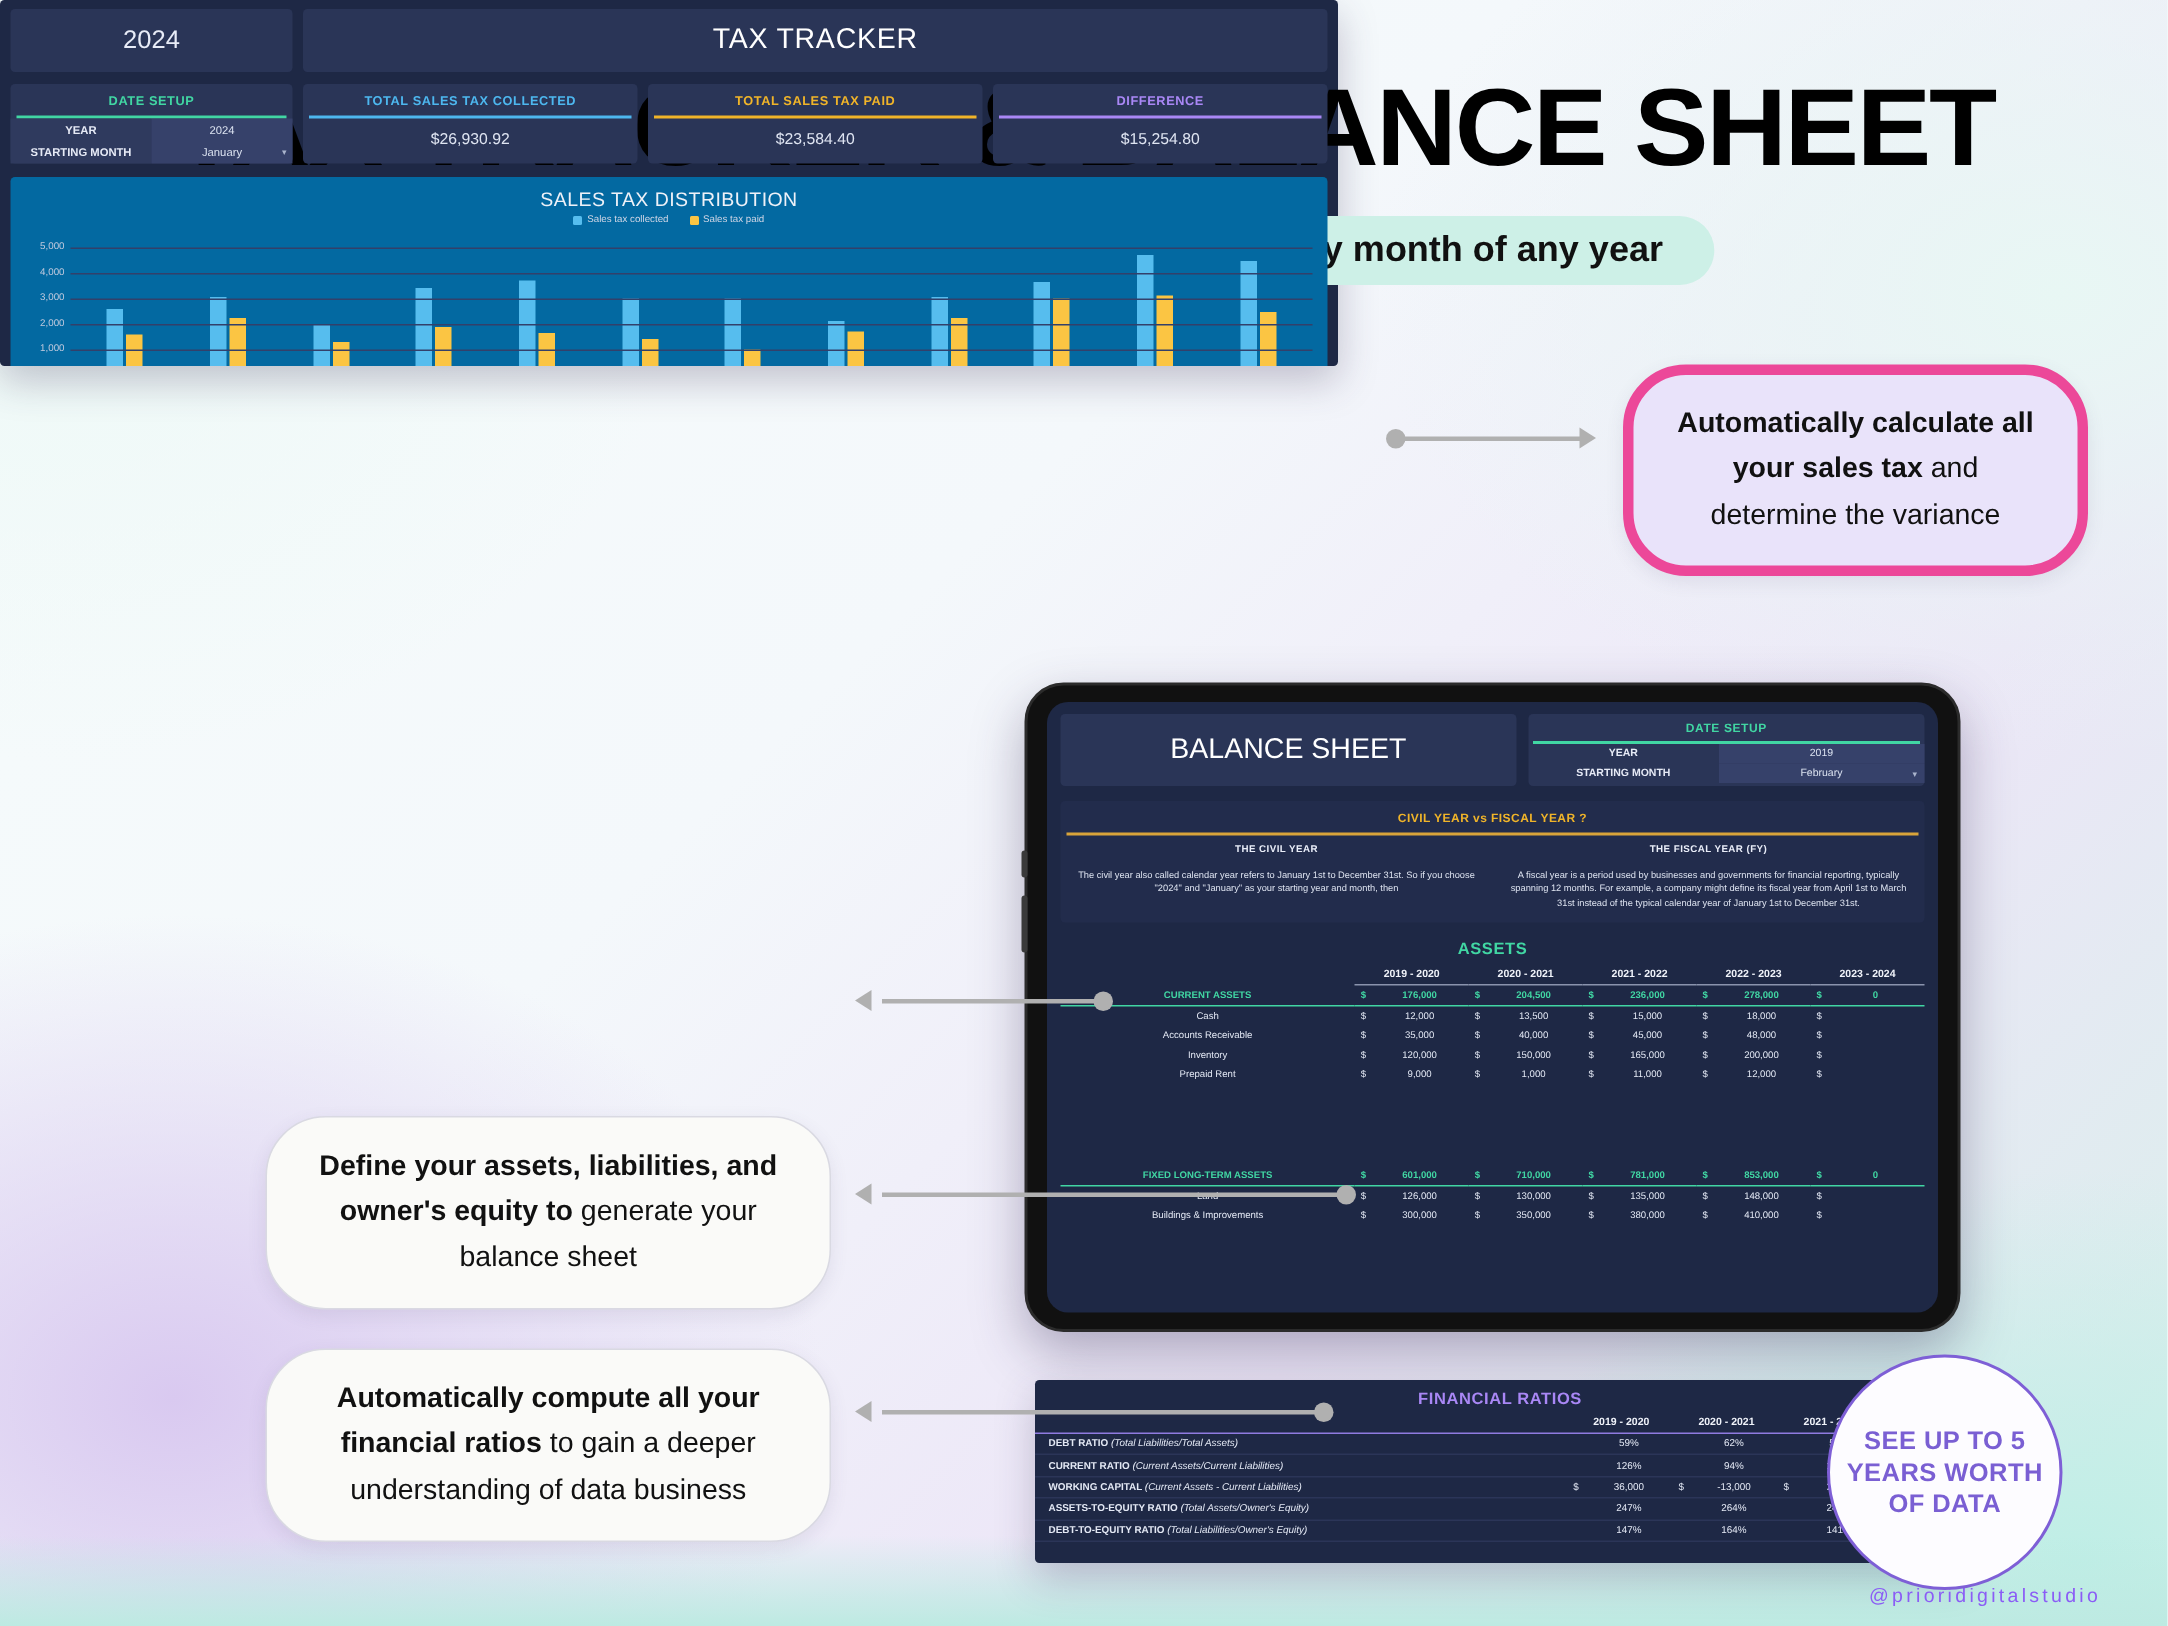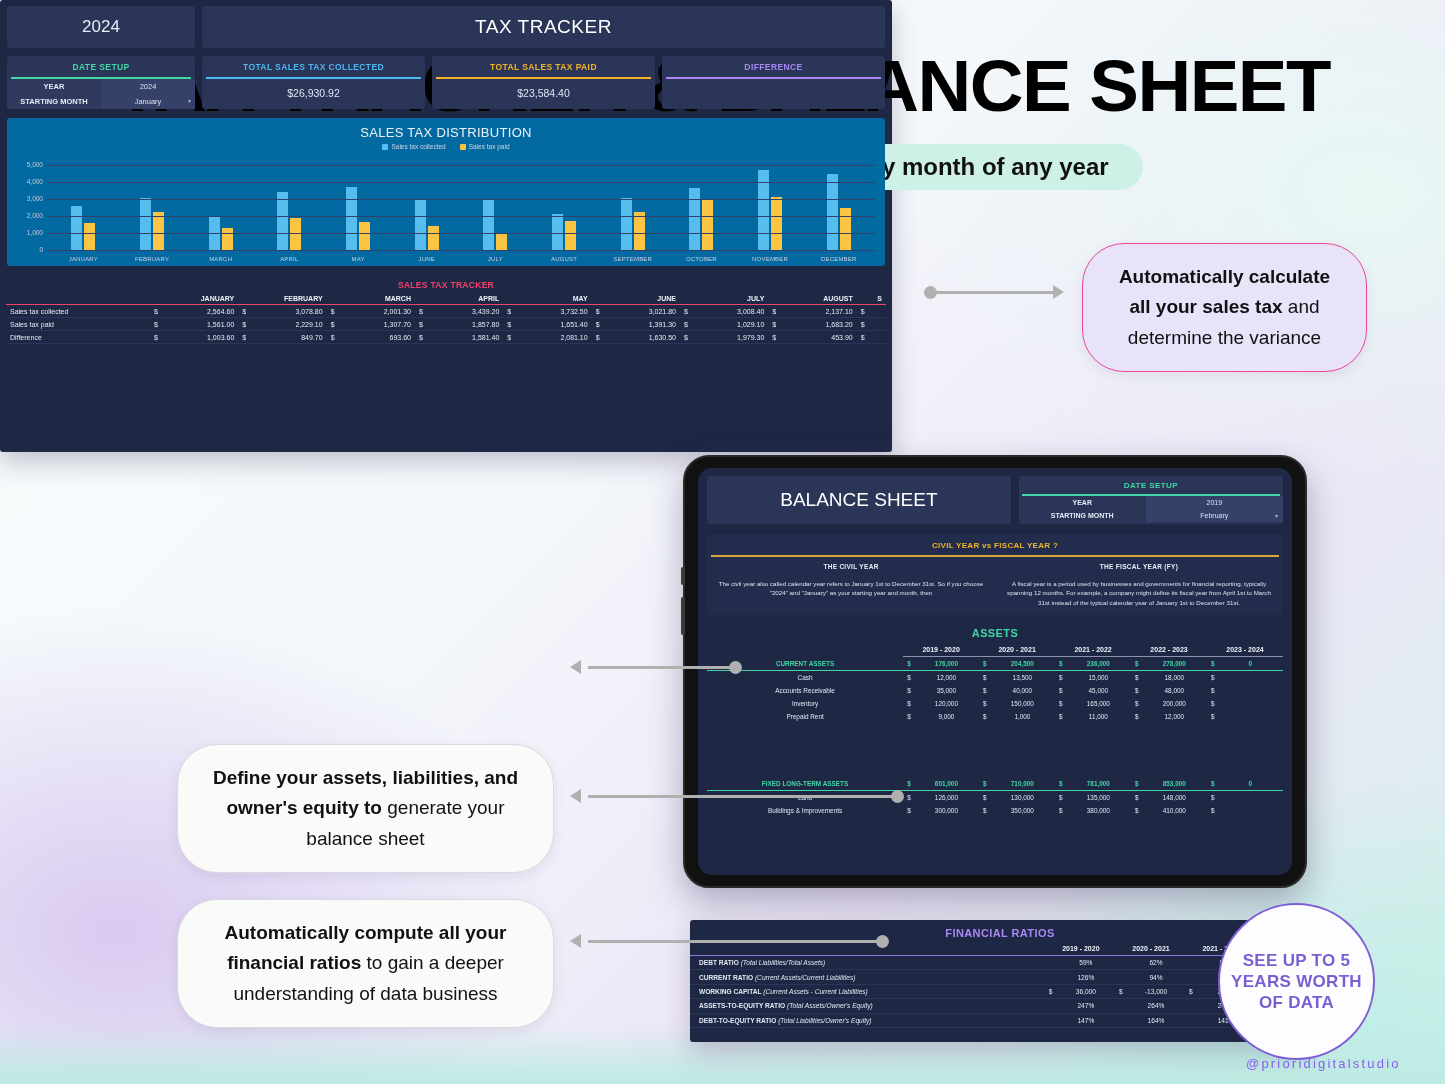--- a/index.html
+++ b/index.html
@@ -30,21 +30,21 @@
   }
   .subtitle-pill{
     position:absolute; top:144px; left:50%; transform:translateX(-50%);
     background:#cdf0e7; border-radius:24px; padding:9px 34px;
     font-size:24px; color:#111; white-space:nowrap;
   }
   .subtitle-pill .b{ font-weight:bold; }
   .sheet-shadow{ box-shadow: 0 10px 26px rgba(60,50,90,.28); }
 
   
-  #taxsheet{ left:118px; top:230px; width:892px; height:452px; background:#1e2845;
+  #taxsheet{ left:118px; top:230px; width:892px; height:244px; background:#1e2845;
              border-radius:3px; overflow:hidden; }
   #taxsheet .topbar{ display:flex; gap:7px; padding:6px 7px 0 7px; }
   .tt-year{ width:188px; height:42px; background:#2a3557; border-radius:3px;
             display:flex; align-items:center; justify-content:center;
             color:#e8ecf7; font-size:17px; }
   .tt-title{ flex:1; height:42px; background:#2a3557; border-radius:3px;
              display:flex; align-items:center; justify-content:center;
              color:#ffffff; font-size:19px; letter-spacing:.5px; }
   #taxsheet .kpirow{ display:flex; gap:7px; padding:8px 7px 0 7px; }
   .kpi{ background:#2a3557; border-radius:3px; padding:0; position:relative; }
@@ -157,22 +157,22 @@
   table.fr td.lbl i{ font-weight:normal; }
   table.fr td.cur{ text-align:left; width:10px; }
   table.fr tr{ border-bottom:1px solid #2b3558; }
 
   
   .callout{ position:absolute; background:#fafaf8; border:1px solid #d9d9e2;
             border-radius:40px; box-shadow:0 4px 12px rgba(80,70,110,.10);
             padding:18px 26px; text-align:center; font-size:19px; color:#111;
             line-height:1.6; }
   .callout .b{ font-weight:bold; }
-  #co-right{ left:1082px; top:243px; width:285px; background:#e9e3fa;
-             border:1px solid #ec4899; border-radius:42px; }
+  #co-right{ left:1082px; top:243px; width:310px; background:#e9e3fa;
+             border:7px solid #ec4899; border-radius:42px; }
   #co-1{ left:177px; top:627px; width:377px; }
   #co-2{ left:177px; top:744px; width:377px; }
   #co-3{ left:177px; top:899px; width:377px; }
 
   
   .conn{ position:absolute; height:3px; background:#b0b0b0; z-index:3; }
   .conn .dot{ position:absolute; width:13px; height:13px; border-radius:50%;
               background:#b0b0b0; top:-5px; }
   .arrow{ position:absolute; width:0; height:0; z-index:3; }
   .arrow.left{ border-top:7px solid transparent; border-bottom:7px solid transparent;
@@ -233,20 +233,21 @@
 
       <div class="kpi kpi-wide">
         <div class="kh" style="color:#f0b429">TOTAL SALES TAX PAID</div>
         <div class="kbar" style="background:#f0b429"></div>
         <div class="kv">$23,584.40</div>
       </div>
 
       <div class="kpi kpi-wide">
         <div class="kh" style="color:#a987f5">DIFFERENCE</div>
         <div class="kbar" style="background:#a987f5"></div>
+        <div class="kv">$15,254.80</div>
       </div>
     </div>
 
     <div id="chartpanel">
       <div class="chart-title">SALES TAX DISTRIBUTION</div>
       <div class="chart-legend" id="legend">
           <span><i style="background: rgb(86, 189, 238);"></i>Sales tax collected</span>
           <span><i style="background: rgb(251, 197, 67);"></i>Sales tax paid</span>
         </div>
       <div class="plot" id="plot">

